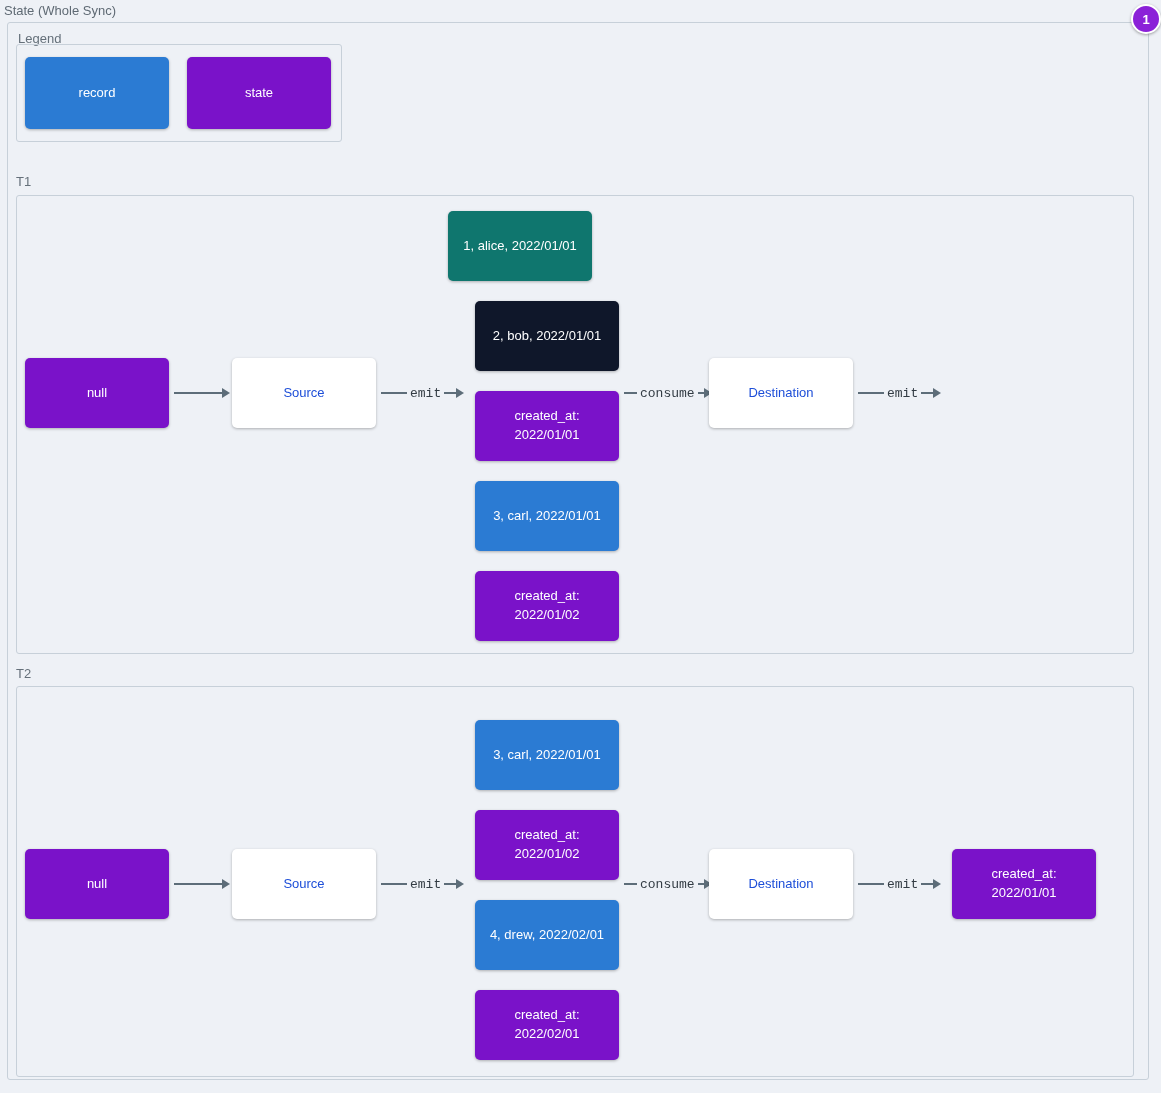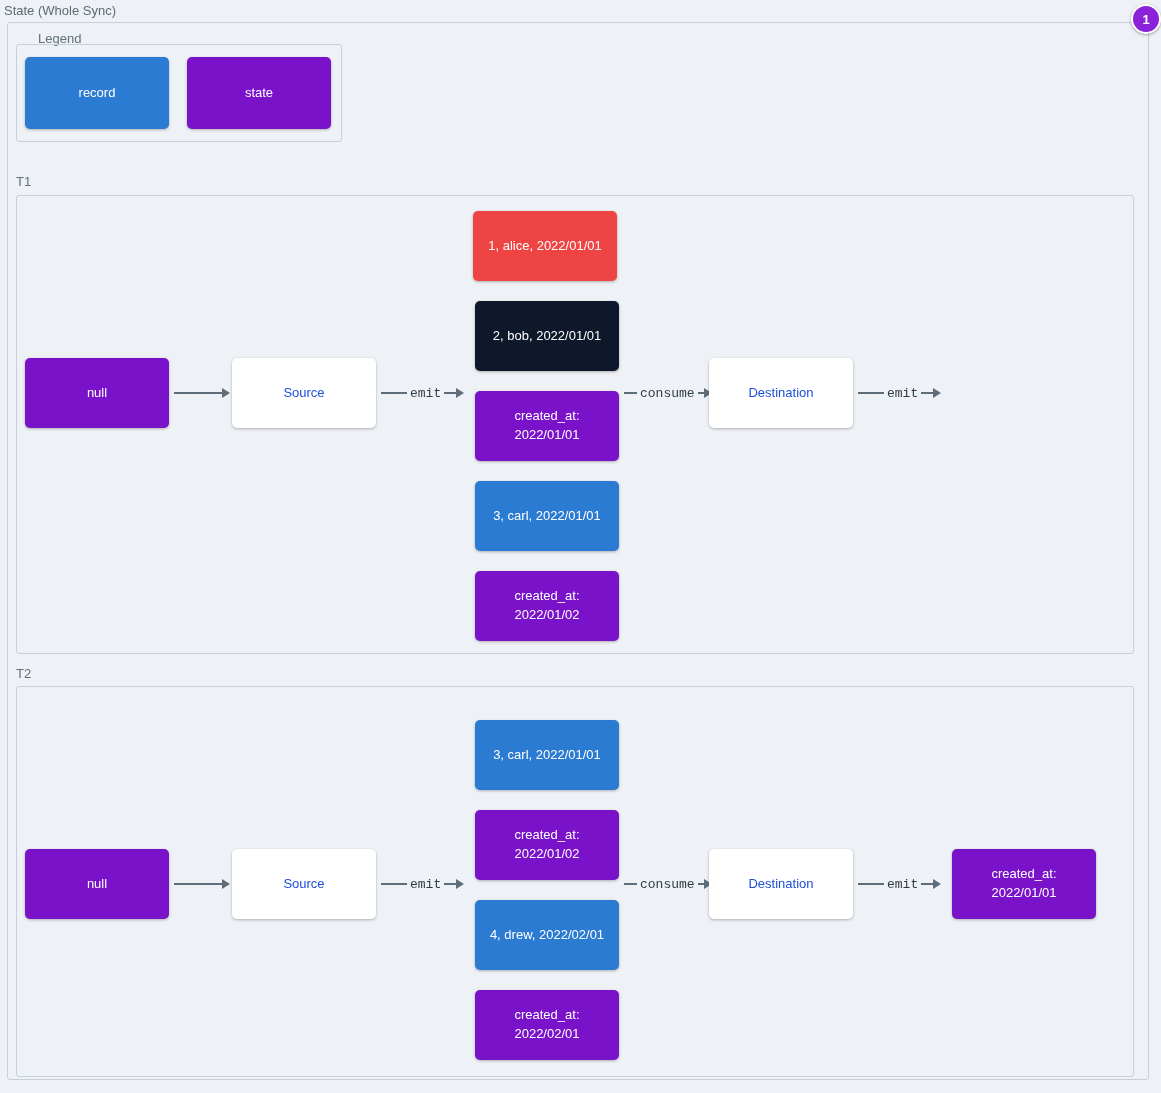--- a/index.html
+++ b/index.html
@@ -43,21 +43,21 @@
 </head>
 <body>
 
 <div class="canvas">
 
   <span class="page-title">State (Whole Sync)</span>
   <div class="badge">1</div>
 
   <div class="group-box" style="left:7px; top:22px; width:1140px; height:1056px;"></div>
 
-  <span class="group-label" style="left:18px; top:31px;margin-left:20px;">Legend</span>
+  <span class="group-label" style="left:18px; top:31px;">Legend</span>
   <div class="group-box" style="left:16px; top:44px; width:324px; height:96px;"></div>
   <div class="node legend-node record" style="left: 25px; top: 57px; background: rgb(43, 123, 211);">record</div>
   <div class="node legend-node state" style="left: 187px; top: 57px; background: rgb(122, 18, 201);">state</div>
 
   <span class="group-label" style="left:16px; top:174px;">T1</span>
   <div class="group-box" style="left:16px; top:195px; width:1116px; height:457px;"></div>
 
   <div class="node state" style="left: 25px; top: 358px; background: rgb(122, 18, 201);">null</div>
 
   <div class="arrow" style="left:174px; top:388px;">
@@ -67,21 +67,21 @@
 
   <div class="node plain" style="left:232px; top:358px;">Source</div>
 
   <div class="arrow" style="left:381px; top:388px;">
     <span class="seg" style="width:26px;"></span>
     <span class="alabel">emit</span>
     <span class="seg" style="width:12px;"></span>
     <span class="head"></span>
   </div>
 
-  <div class="node record" style="left: 473px; top: 211px; background: #ef4444;">1, alice, 2022/01/01</div>
+  <div class="node record" style="left: 448px; top: 211px; background: #0f766e;">1, alice, 2022/01/01</div>
   <div class="node record" style="left: 475px; top: 301px; background: #0f172a;">2, bob, 2022/01/01</div>
   <div class="node state" style="left: 475px; top: 391px; background: rgb(122, 18, 201);">created_at:
 2022/01/01</div>
   <div class="node record" style="left: 475px; top: 481px; background: rgb(43, 123, 211);">3, carl, 2022/01/01</div>
   <div class="node state" style="left: 475px; top: 571px; background: rgb(122, 18, 201);">created_at:
 2022/01/02</div>
 
   <div class="arrow" style="left:624px; top:388px;">
     <span class="seg" style="width:13px;"></span>
     <span class="alabel">consume</span>

